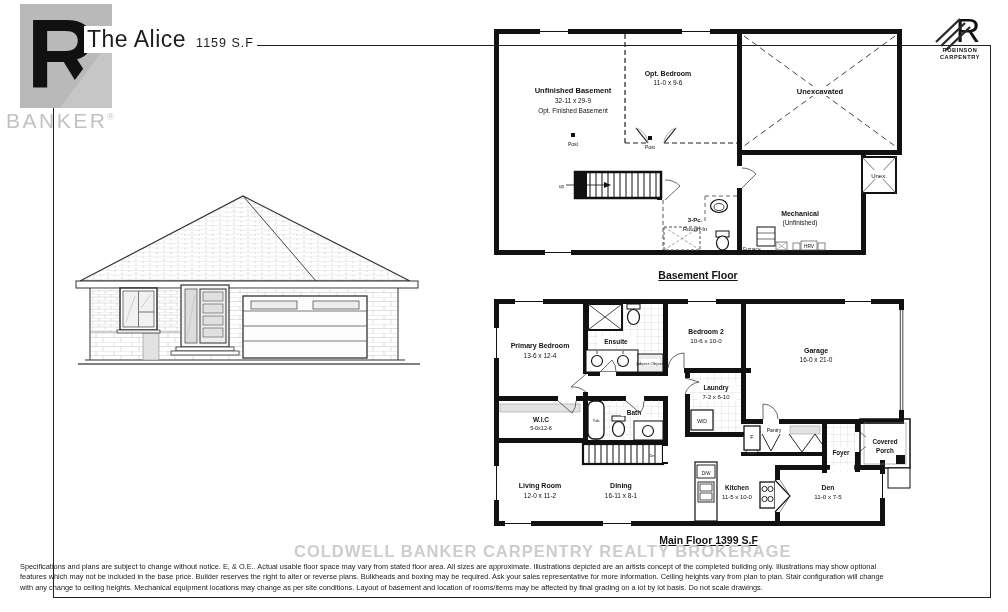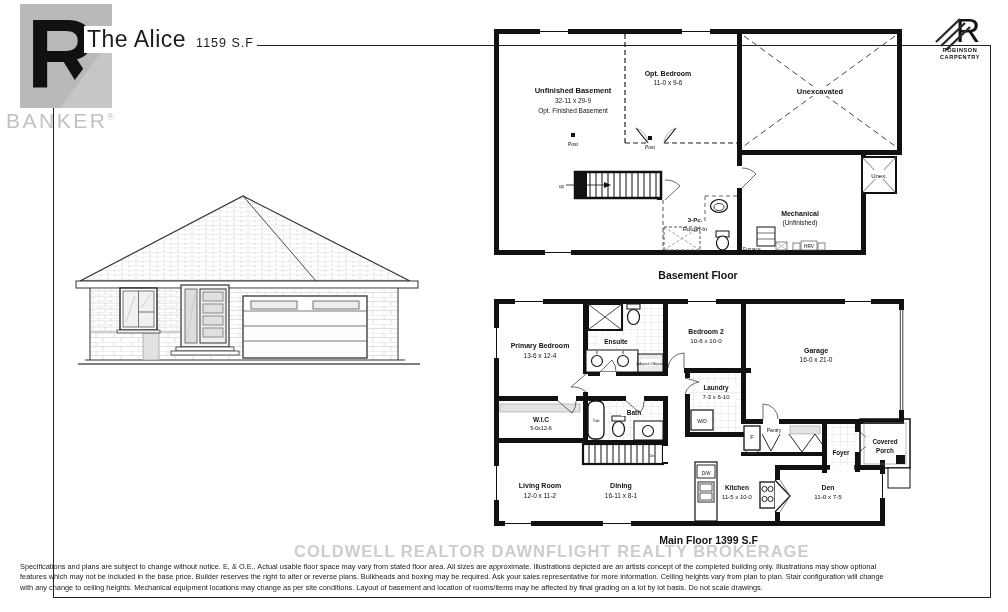--- a/index.html
+++ b/index.html
@@ -9,21 +9,21 @@
   .page-border{position:absolute;left:53px;top:45px;width:936px;height:551px;
                border:1.6px solid #222;}
   .title-row{position:absolute;left:84px;top:26px;display:flex;align-items:baseline;
              gap:10px;background:#fff;padding:0 3px;}
   .title-main{font-size:23px;color:#1c1c1c;letter-spacing:0.5px;}
   .title-sqft{font-size:12.5px;color:#1c1c1c;letter-spacing:1px;}
   .realtor-word{position:absolute;left:6px;top:109px;font-size:21px;color:#c2c2c2;
                 letter-spacing:2.5px;font-weight:400;}
   .realtor-word sup{font-size:9px;}
   .caption{position:absolute;font-weight:bold;font-size:10.5px;text-align:center;
-           color:#111;}
+           text-decoration:underline;color:#111;}
   .brokerage-mark{position:absolute;left:294px;top:542px;font-size:16.5px;font-weight:bold;
                   color:#cdcdcd;letter-spacing:1px;white-space:nowrap;}
   .disclaimer{position:absolute;left:20px;top:562px;width:1050px;font-size:8px;
               line-height:10.4px;color:#1a1a1a;transform:scaleX(0.92);transform-origin:0 0;}
   .disclaimer div{white-space:nowrap;}
   svg text{font-family:"Liberation Sans", sans-serif;fill:#111;}
   svg text.b{font-weight:bold;}
 </style>
 </head>
 <body>
@@ -405,19 +405,19 @@
     <path d="M780,480 L790,496 L780,512" stroke="#555" stroke-width="0.7" fill="none"></path>
     <text x="828" y="490" text-anchor="middle" font-size="6.8" class="b">Den</text>
     <text x="828" y="499" text-anchor="middle" font-size="6.2">11-0 x 7-5</text>
   </g>
 </svg>
 
 <div class="caption" style="left:626px;top:534px;width:165px">
   <span>Main Floor  1399 S.F</span>
 </div>
 
-<div class="brokerage-mark">COLDWELL REALTOR DAWNFLIGHT REALTY BROKERAGE</div>
+<div class="brokerage-mark">COLDWELL BANKER CARPENTRY REALTY BROKERAGE</div>
 
 <div class="disclaimer">
   <div>Specifications and plans are subject to change without notice. E, &amp; O.E.. Actual usable floor space may vary from stated floor area. All sizes are approximate. Illustrations depicted are an artists concept of the completed building only. Illustrations may show optional</div>
   <div>features which may not be included in the base price. Builder reserves the right to alter or reverse plans. Bulkheads and boxing may be required. Ask your sales representative for more information. Ceiling heights vary from plan to plan. Stair configuration will change</div>
   <div>with any change to ceiling heights. Mechanical equipment locations may change as per site conditions. Layout of basement and location of rooms/items may be affected by final grading on a lot by lot basis. Do not scale drawings.</div>
 </div>
 
 </body></html>

